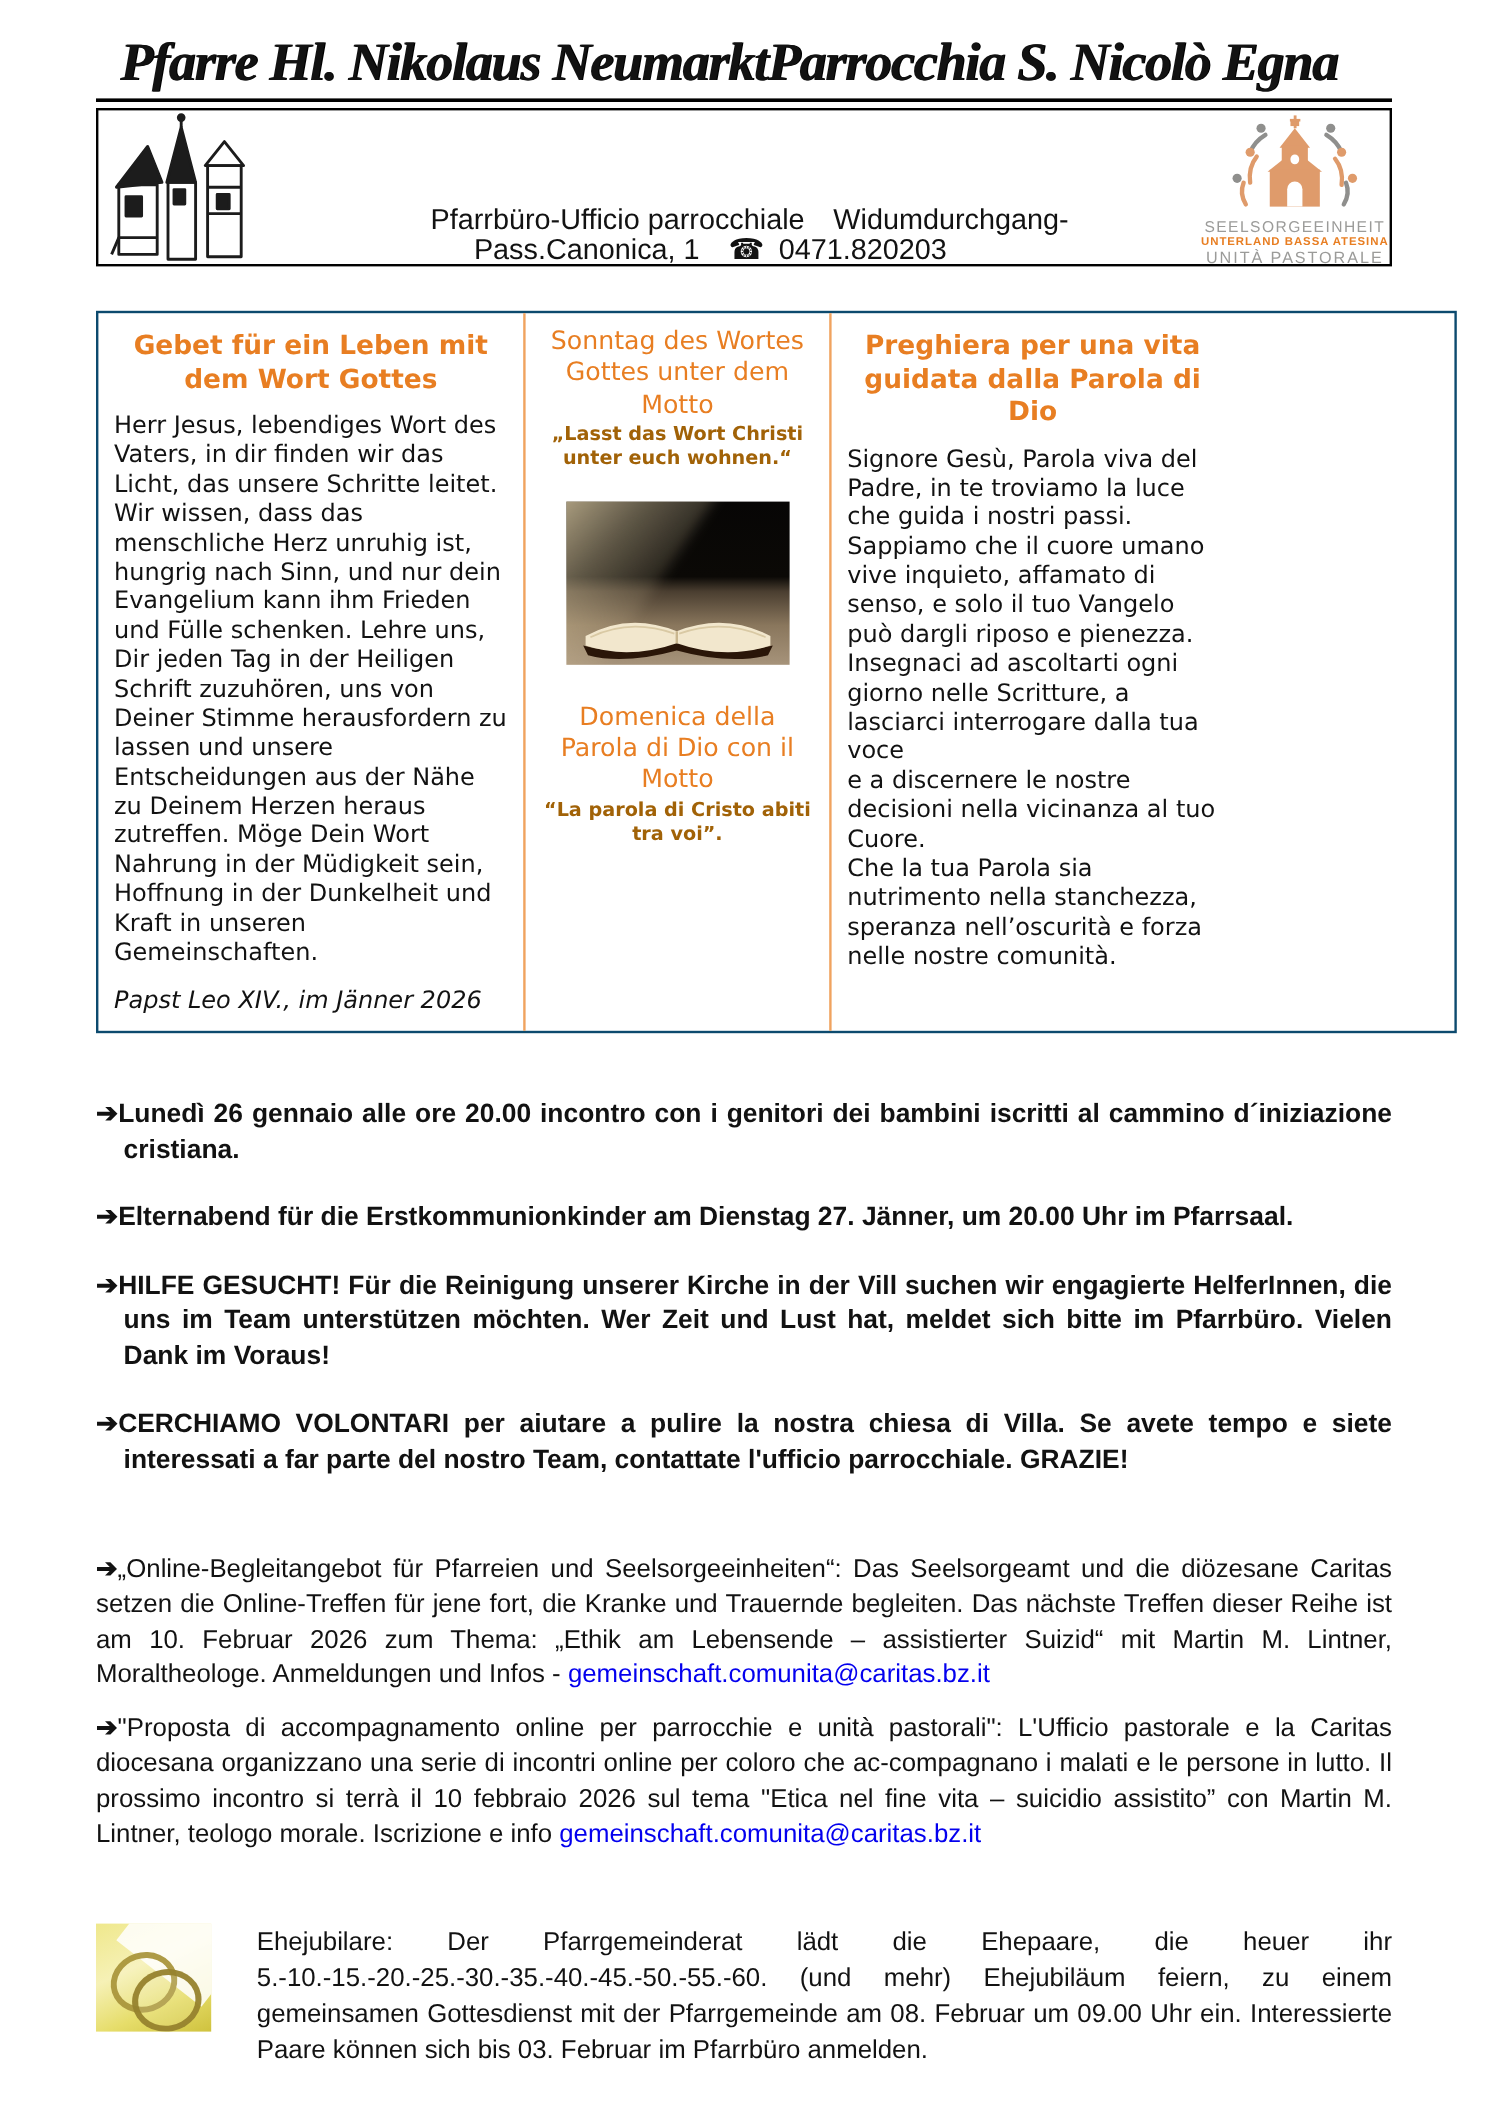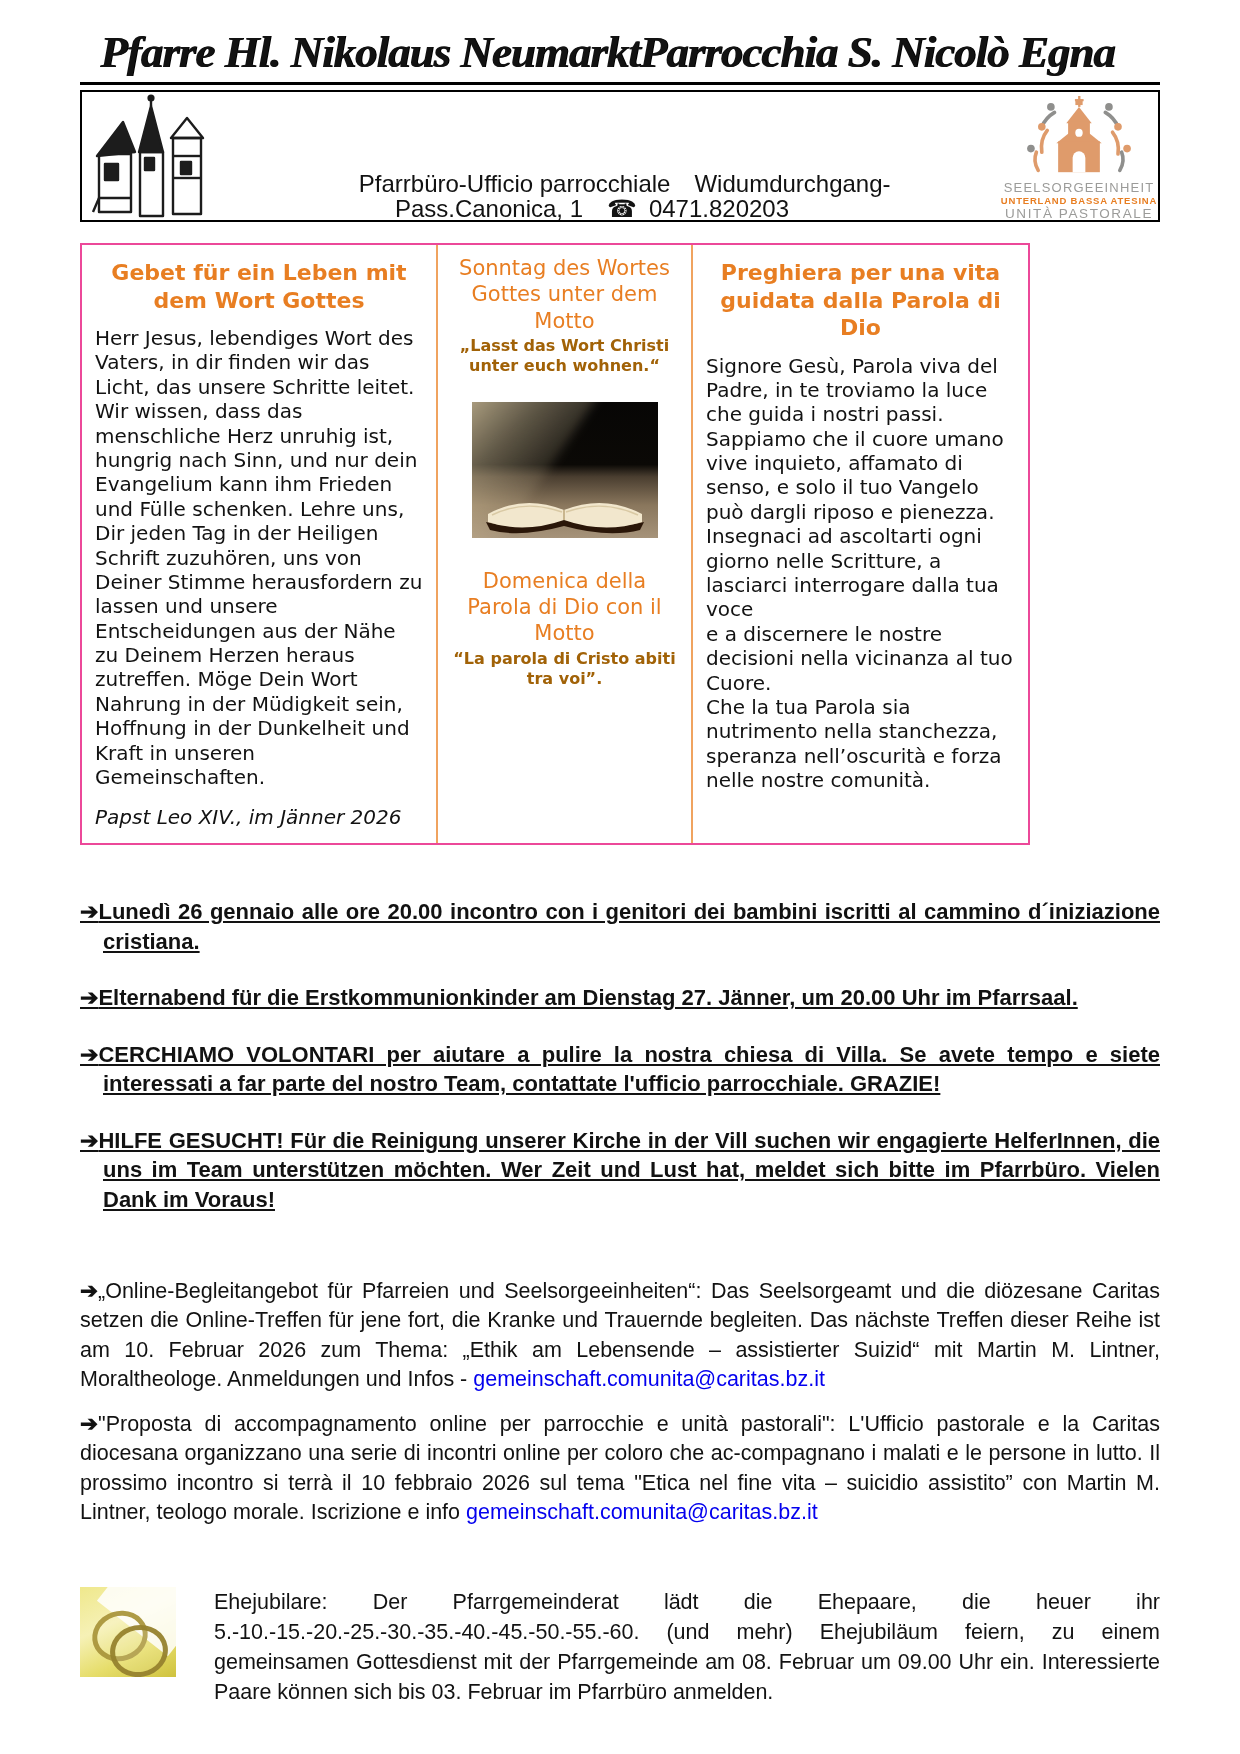--- a/index.html
+++ b/index.html
@@ -18,21 +18,21 @@
   .church-art{width:128px;flex:0 0 128px;display:flex;align-items:flex-end;justify-content:center;}
   .contact-center{flex:1;text-align:center;font-size:24px;line-height:1.02;
                   padding-top:5px;white-space:pre-wrap;}
   .c-line{margin:2px 0;}
   .c-line .seg{margin:0 12px;}
   .logo-wrap{width:158px;flex:0 0 158px;text-align:center;padding-top:4px;margin-left:26px;}
   .logo-txt1{color:#9b9b99;font-size:13px;letter-spacing:1.2px;margin-top:2px;}
   .logo-txt2{color:#e87e22;font-size:9.5px;font-weight:700;letter-spacing:0.8px;}
   .logo-txt3{color:#9b9b99;font-size:13.5px;letter-spacing:1.6px;}
   
-  .prayer-box{margin-top:21px;width:950px;border:2px solid #ec4899;display:flex;
+  .prayer-box{margin-top:37px;width:1134px;border:2px solid #0c4a6e;display:flex;
               box-sizing:border-box;}
   .pcol{box-sizing:border-box;padding:10px 13px 14px 13px;min-height:540px;
         font-family:"DejaVu Sans",sans-serif;}
   .pcol + .pcol{border-left:2px solid #f0a35f;}
   .pcol.c1{width:354px;flex:0 0 354px;}
   .pcol.c2{width:255px;flex:0 0 255px;text-align:center;}
   .pcol.c3{width:337px;flex:0 0 337px;}
   .pcol-title{color:#e87e22;font-weight:700;font-size:22px;line-height:1.25;
               text-align:center;margin:4px 0 12px 0;}
   .pcol-body{font-size:20px;line-height:1.22;white-space:pre-line;}
@@ -40,21 +40,21 @@
   .mid-line{color:#e87e22;font-size:21px;line-height:1.25;}
   .mid-motto{color:#a16207;font-size:16px;font-weight:700;line-height:1.25;margin-top:2px;}
   .book-img{width:186px;height:136px;margin:26px auto 30px auto;position:relative;
             overflow:hidden;background:linear-gradient(to bottom,#070605 0%,#0b0906 46%,
             #4a3e30 55%,#8a775d 76%,#a6937a 100%);}
   .beam{position:absolute;left:-55px;top:-70px;width:130px;height:240px;
         background:linear-gradient(100deg,rgba(255,235,190,0.9) 0%,rgba(255,235,190,0.35) 55%,rgba(255,235,190,0) 100%);
         transform:rotate(34deg);filter:blur(5px);}
   .book-svg{position:absolute;bottom:4px;left:8px;}
   
-  .bullets{margin-top:52px;text-decoration:underline;}
+  .bullets{margin-top:52px;}
   .bullet{font-weight:700;font-size:22px;line-height:1.34;text-align:justify;
           margin:0 0 27px 0;padding-left:23px;text-indent:-23px;}
   .arrow{font-weight:700;}
   .para{font-size:21.5px;line-height:1.36;text-align:justify;margin:0 0 16px 0;}
   .para .lead{font-weight:400;}
   .mail{color:#0400EE;text-decoration:none;font-weight:400;}
   .spacer-online{height:36px;}
   
   .ehe{display:flex;gap:38px;margin-top:60px;align-items:flex-start;}
   .rings{width:96px;height:90px;flex:0 0 96px;position:relative;overflow:hidden;
@@ -189,22 +189,22 @@
 Sappiamo che il cuore umano vive inquieto, affamato di senso, e solo il tuo Vangelo può dargli riposo e pienezza.
 Insegnaci ad ascoltarti ogni giorno nelle Scritture, a lasciarci interrogare dalla tua voce
 e a discernere le nostre decisioni nella vicinanza al tuo Cuore.
 Che la tua Parola sia nutrimento nella stanchezza, speranza nell’oscurità e forza nelle nostre comunità.</div>
     </div>
   </section>
 
   <section class="bullets">
     <p class="bullet"><span class="arrow">➔</span><span>Lunedì 26 gennaio alle ore 20.00 incontro con i genitori dei bambini iscritti al cammino d´iniziazione cristiana.</span></p>
     <p class="bullet"><span class="arrow">➔</span><span>Elternabend für die Erstkommunionkinder am Dienstag 27. Jänner, um 20.00 Uhr im Pfarrsaal.</span></p>
+    <p class="bullet"><span class="arrow">➔</span><span>HILFE GESUCHT! Für die Reinigung unserer Kirche in der Vill suchen wir engagierte HelferInnen, die uns im Team unterstützen möchten. Wer Zeit und Lust hat, meldet sich bitte im Pfarrbüro. Vielen Dank im Voraus!</span></p>
     <p class="bullet"><span class="arrow">➔</span><span>CERCHIAMO VOLONTARI per aiutare a pulire la nostra chiesa di Villa. Se avete tempo e siete interessati a far parte del nostro Team, contattate l'ufficio parrocchiale. GRAZIE!</span></p>
-    <p class="bullet"><span class="arrow">➔</span><span>HILFE GESUCHT! Für die Reinigung unserer Kirche in der Vill suchen wir engagierte HelferInnen, die uns im Team unterstützen möchten. Wer Zeit und Lust hat, meldet sich bitte im Pfarrbüro. Vielen Dank im Voraus!</span></p>
   </section>
 
   <div class="spacer-online"></div>
 
   <p class="para"><span class="arrow">➔</span><span class="lead">„Online-Begleitangebot für Pfarreien und Seelsorgeeinheiten“:</span><span> Das Seelsorgeamt und die diözesane Caritas setzen die Online-Treffen für jene fort, die Kranke und Trauernde begleiten. Das nächste Treffen dieser Reihe ist am 10. Februar 2026 zum </span><span class="lead">Thema: „Ethik am Lebensende – assistierter Suizid“</span><span> mit Martin M. Lintner, Moraltheologe. Anmeldungen und Infos - </span><a class="mail" href="#">gemeinschaft.comunita@caritas.bz.it</a></p>
 
   <p class="para"><span class="arrow">➔</span><span class="lead">"Proposta di accompagnamento online per parrocchie e unità pastorali":</span><span> L'Ufficio pastorale e la Caritas diocesana organizzano una serie di incontri online per coloro che ac-compagnano i malati e le persone in lutto. Il prossimo incontro si terrà il 10 febbraio 2026 sul </span><span class="lead">tema "Etica nel fine vita – suicidio assistito”</span><span> con Martin M. Lintner, teologo morale. Iscrizione e info </span><a class="mail" href="#">gemeinschaft.comunita@caritas.bz.it</a></p>
 
   <section class="ehe">
     <div class="rings">

